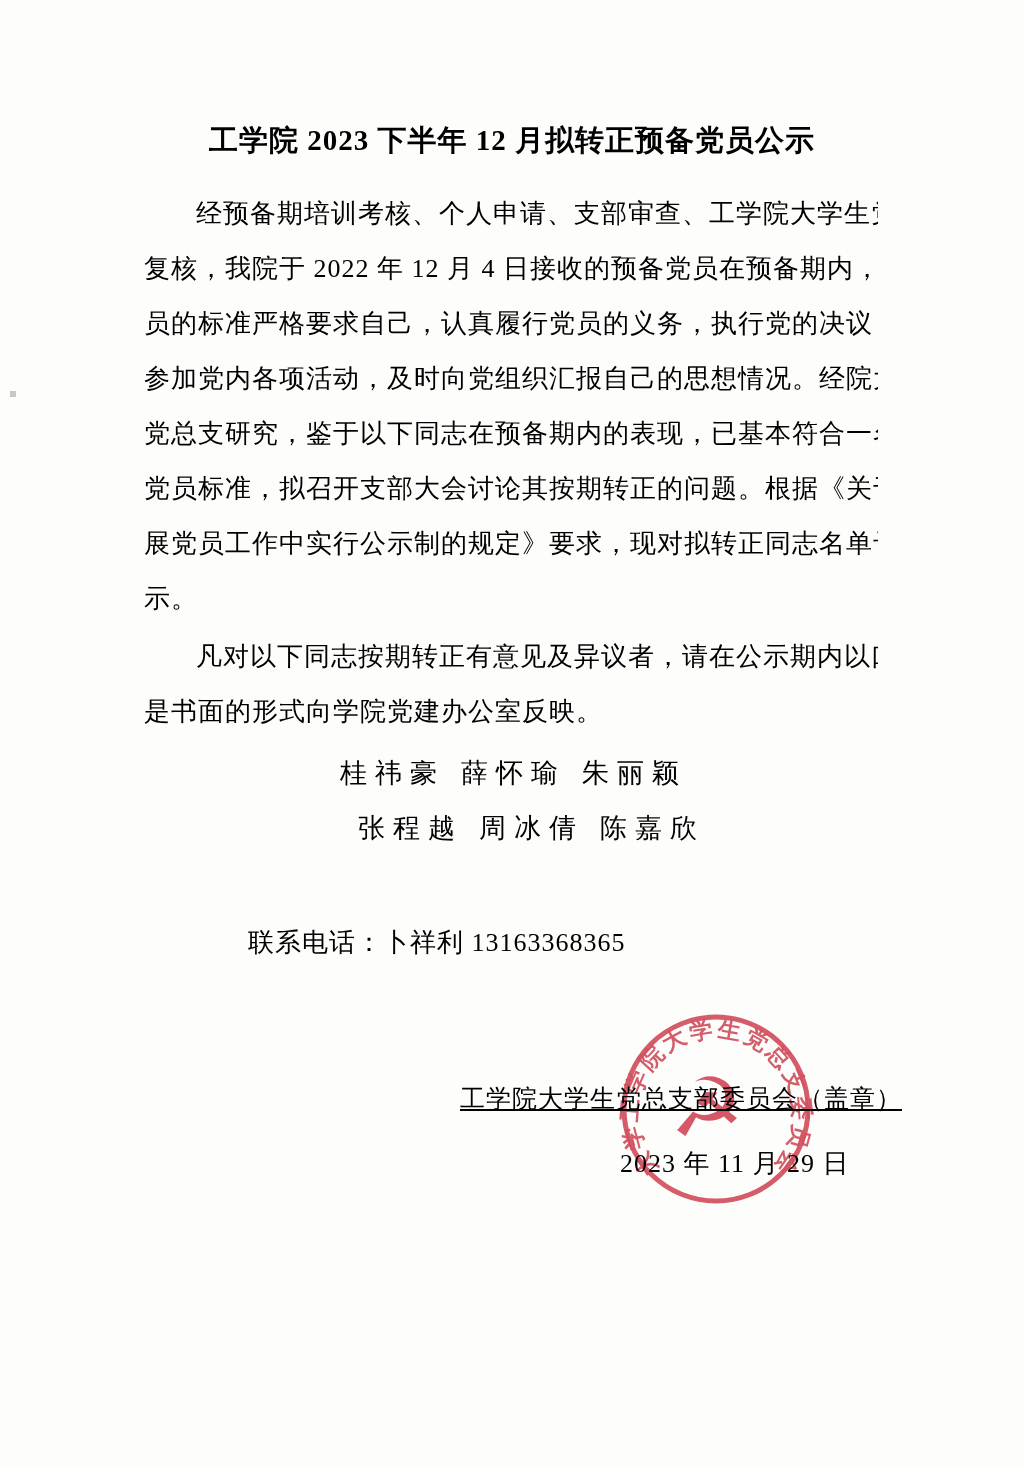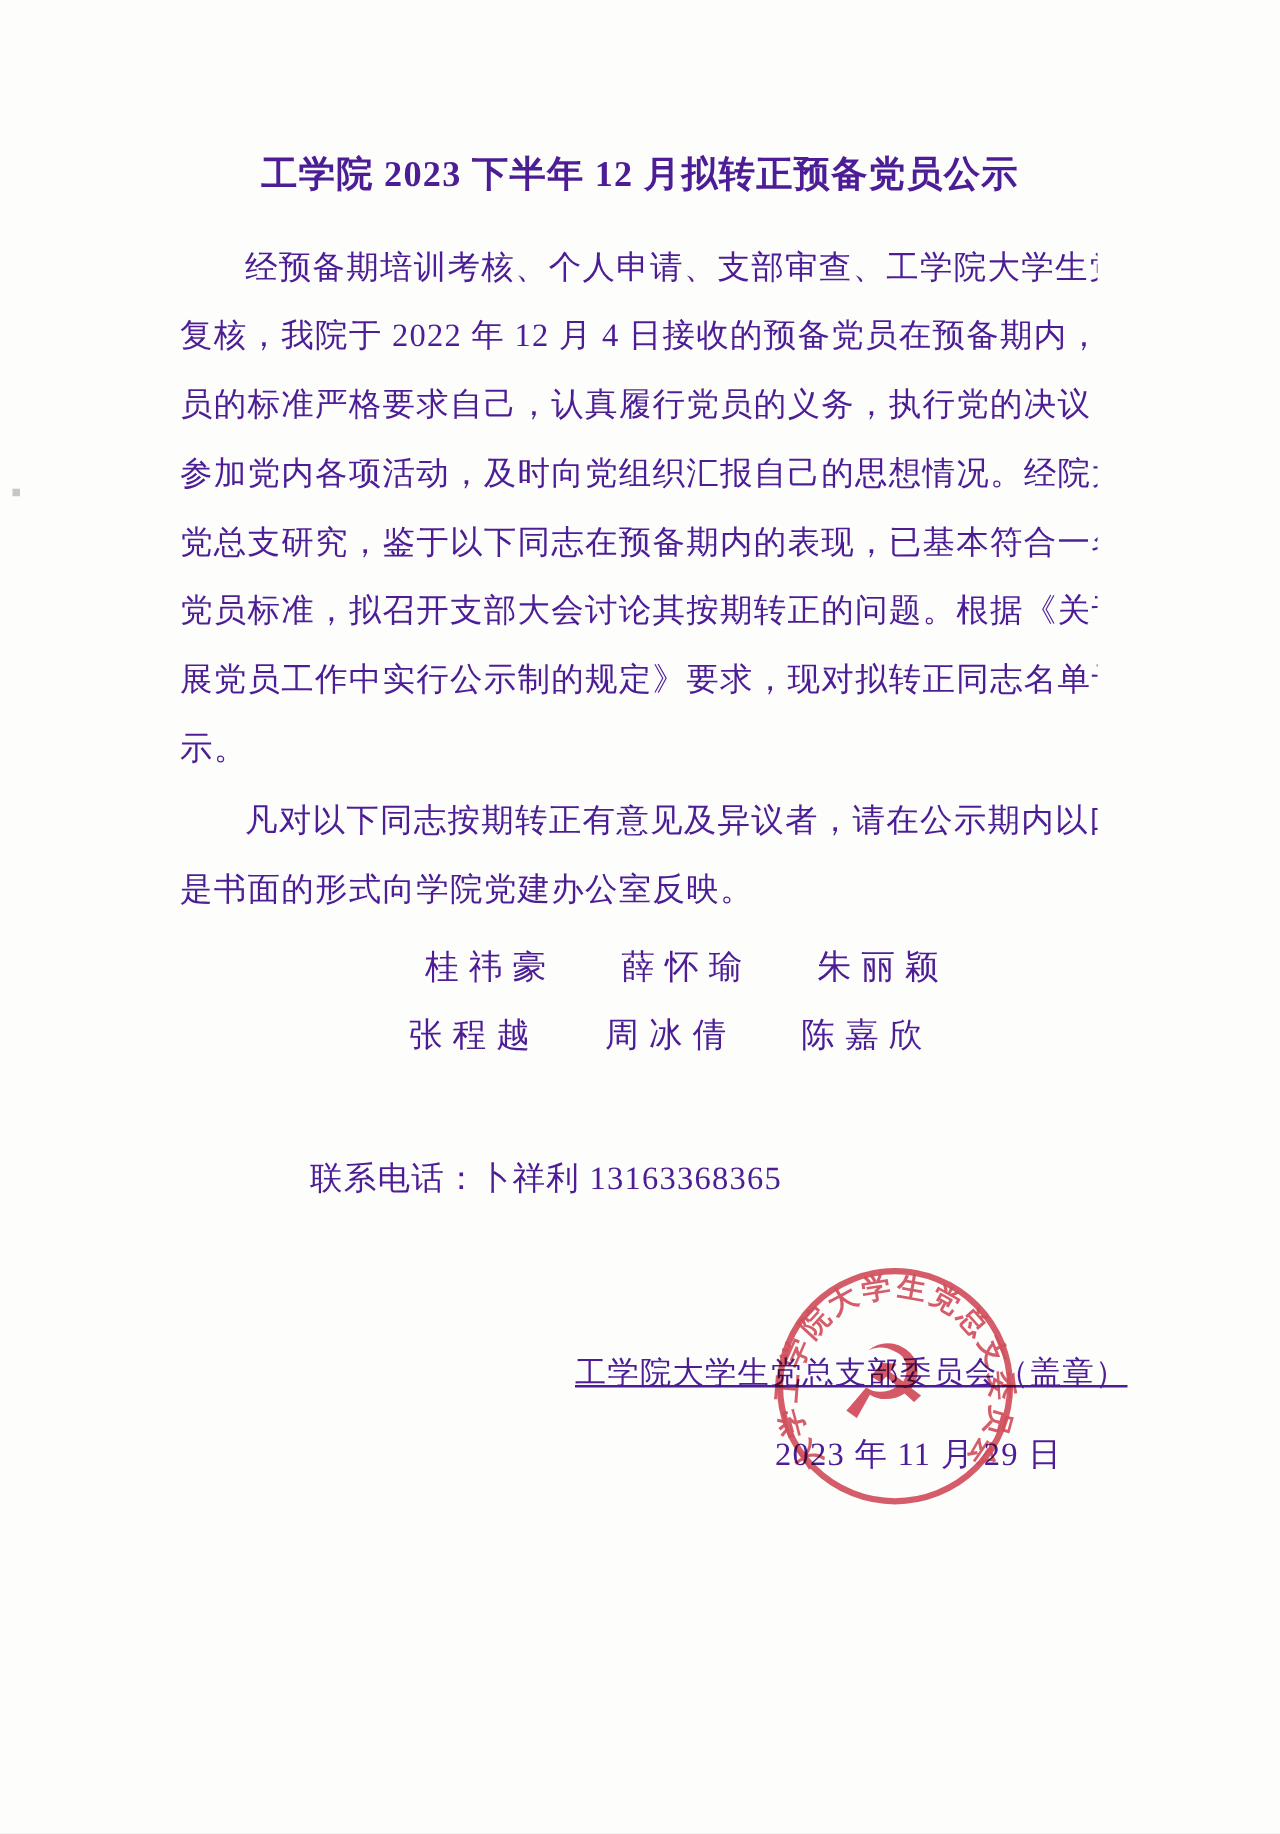--- a/index.html
+++ b/index.html
@@ -6,21 +6,21 @@
     margin: 0;
     padding: 0;
     background: #e8e8e8;
   }
   .page {
     position: relative;
     width: 1024px;
     height: 1467px;
     margin: 0 auto;
     background: #fdfdfc;
-    color: #4c1d95;
+    color: #000000;
     font-family: "Liberation Serif", "DejaVu Serif", serif;
     overflow: hidden;
   }
   .speck {
     position: absolute;
     left: 10px;
     top: 391px;
     width: 6px;
     height: 6px;
     background: #9a9a9a;
@@ -56,27 +56,27 @@
   .para .line.indent { text-indent: 52px; }
   .para .line.no-just {
     text-align: left;
     text-align-last: left;
   }
   .p1 { top: 186px; }
   .p2 { top: 629px; }
   .names-row {
     position: absolute;
     display: flex;
-    gap: 52px;
+    gap: 16px;
     font-size: 27px;
     line-height: 42px;
   }
   .names-row .name { letter-spacing: 8px; white-space: nowrap; }
   .names-row.r1 { left: 340px; top: 752px; }
-  .names-row.r2 { left: 327px; top: 807px; text-align: center; }
+  .names-row.r2 { left: 358px; top: 807px; text-align: center; }
   .free-line {
     position: absolute;
     font-size: 26px;
     line-height: 42px;
     white-space: nowrap;
     letter-spacing: 1px;
   }
   .contact   { left: 220px; top: 922px; margin-left: 28px; }
   .period    { left: 220px; top: 977px; }
   .signature { left: 460px; top: 1078px; font-size: 25px; text-decoration: underline; }

